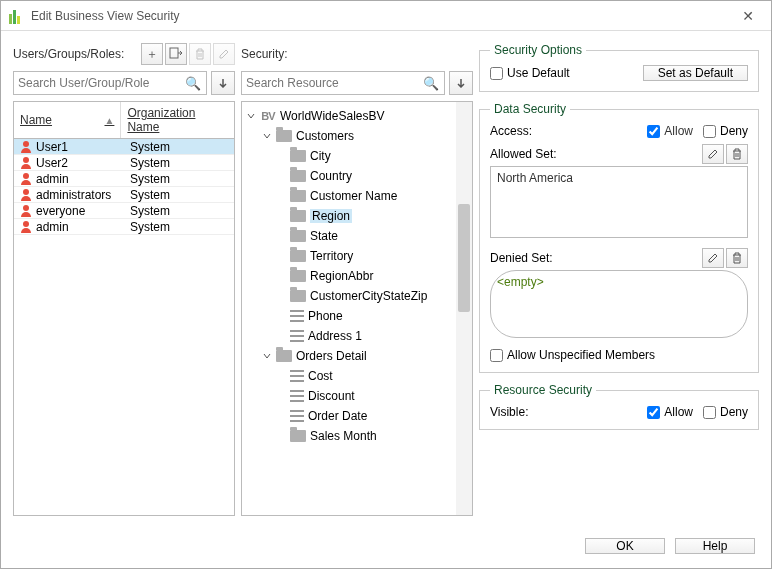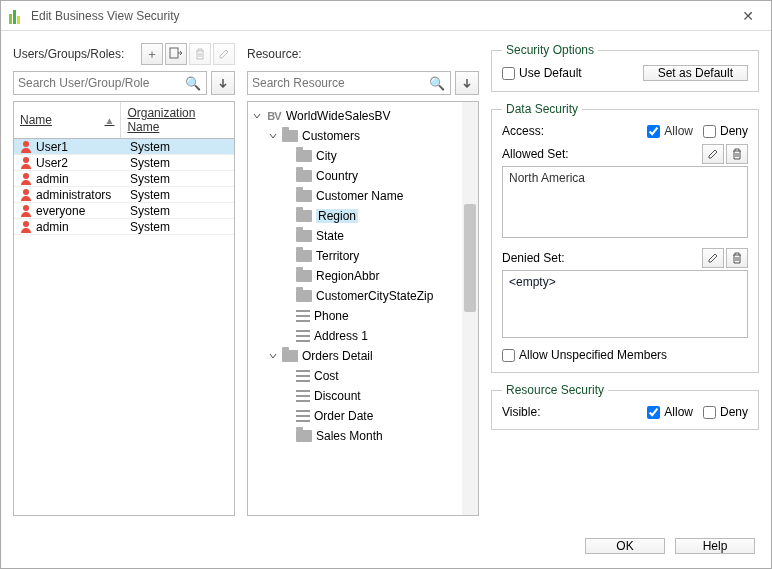--- a/index.html
+++ b/index.html
@@ -6,21 +6,21 @@
 body { background: #fff; }
 .window { width: 772px; height: 569px; border: 1px solid #aaa; display: flex; flex-direction: column; }
 .titlebar { height: 30px; display: flex; align-items: center; padding: 0 8px; border-bottom: 1px solid #ddd; }
 .titlebar-icon { width: 16px; height: 16px; margin-right: 6px; display: flex; }
 .titlebar-icon span { width: 3px; margin-right: 1px; }
 .titlebar-icon .b1 { height: 10px; background: #8bc34a; align-self: flex-end; }
 .titlebar-icon .b2 { height: 14px; background: #4caf50; align-self: flex-end; }
 .titlebar-icon .b3 { height: 8px; background: #cddc39; align-self: flex-end; }
 .titlebar-title { flex: 1; color: #555; }
 .titlebar-close { width: 30px; text-align: center; font-size: 14px; color: #555; cursor: default; }
-.content { flex: 1; display: flex; padding: 12px; gap: 12px; overflow: hidden; }
+.content { flex: 1; display: flex; padding: 12px; gap: 6px; overflow: hidden; }
 .col { display: flex; flex-direction: column; }
 .col-users { width: 222px; }
 .col-resources { width: 232px; }
 .col-security { flex: 1; }
 .section-header { display: flex; align-items: center; justify-content: space-between; height: 22px; margin-bottom: 6px; }
 .section-label { color: #333; }
 .toolbar { display: flex; gap: 2px; }
 .tbtn { width: 22px; height: 22px; border: 1px solid #bbb; background: linear-gradient(#fdfdfd,#eee); display: flex; align-items: center; justify-content: center; color: #555; }
 .tbtn.disabled { opacity: 0.5; }
 .searchbar { display: flex; gap: 4px; margin-bottom: 6px; }
@@ -63,21 +63,21 @@
 .chk input { width: 13px; height: 13px; }
 .btn { height: 16px; border: 1px solid #bbb; background: linear-gradient(#fdfdfd,#f0f0f0); padding: 0 14px; display: flex; align-items: center; justify-content: center; min-width: 80px; }
 .kv-row { display: flex; align-items: center; gap: 10px; margin-bottom: 6px; }
 .kv-label { width: 80px; }
 .spacer { flex: 1; }
 .icon-btn { width: 22px; height: 20px; border: 1px solid #bbb; background: linear-gradient(#fdfdfd,#eee); display: flex; align-items: center; justify-content: center; color: #555; }
 .set-header { display: flex; align-items: center; margin-top: 6px; }
 .set-header .lbl { flex: 1; }
 .textbox { border: 1px solid #bbb; padding: 4px 6px; margin-top: 2px; color: #333; height: 72px; overflow: auto; }
 .textbox.small { height: 68px; }
-.empty { color: #0f172a; }
+.empty { color: #4d7c0f; border-radius: 26px; }
 .footer { display: flex; justify-content: flex-end; gap: 10px; padding: 10px 16px 14px; }
 .allow-label { color: #333; }
 </style>
 </head>
 <body>
 
 <div class="window">
   <div class="titlebar">
     <div class="titlebar-icon">
       <span class="b1"></span>
@@ -176,21 +176,21 @@
                 <span>admin</span>
               </div>
             <div class="td">System</div>
           </div>
         </div>
       </div>
     </div>
 
     <div class="col col-resources">
       <div class="section-header">
-        <span class="section-label">Resource:</span>
+        <span class="section-label">Security:</span>
       </div>
       <div class="searchbar">
         <div class="searchbox">
           <input placeholder="Search Resource" style="">
           <span class="mag">🔍</span>
         </div>
         <div class="sortbtn">
           <svg width="10" height="10" viewBox="0 0 10 10">
               <path d="M5 1 L5 9 M2 6 L5 9 L8 6" fill="none" stroke="#555" stroke-width="1.5"></path>
             </svg>

